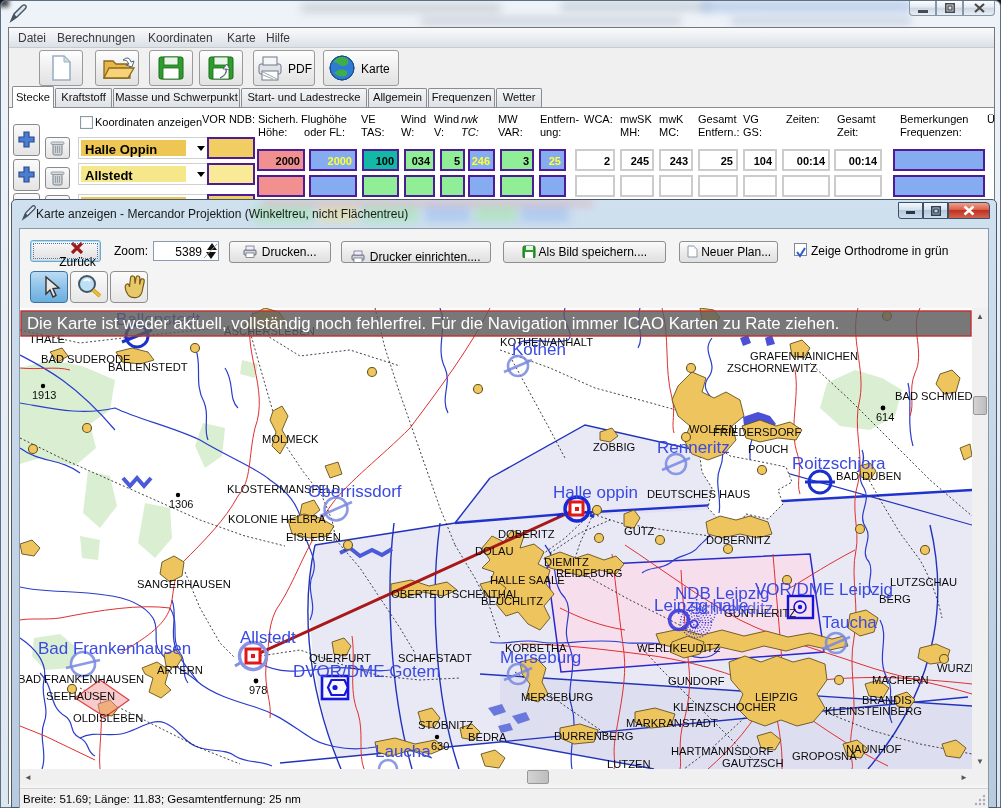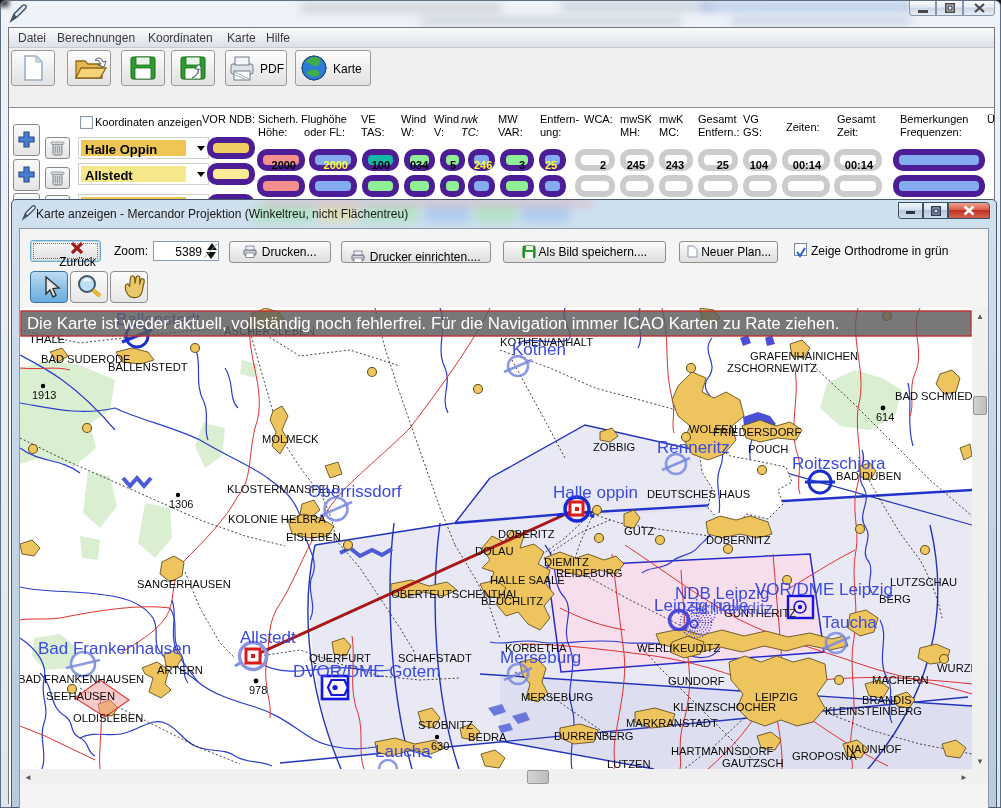--- a/index.html
+++ b/index.html
@@ -30,32 +30,32 @@
 #client { position:absolute; left:7px; top:26px; width:987px; height:777px;
   background:#f0f0f0; border:1px solid #767676; }
 
 #menubar { position:absolute; left:0; top:0; width:985px; height:20px;
   background:linear-gradient(180deg,#f9fafb,#e8ebf0 60%,#dbe0e7);
   border-bottom:1px solid #c6ccd4; font-size:12px; color:#3a3a3a; }
 #menubar span { position:absolute; top:3px; }
 
 #toolbar { position:absolute; left:0; top:21px; width:985px; height:37px; background:#f0f0f0; }
 .tbtn { position:absolute; top:1px; height:36px; border:1px solid #9a9a9a; border-radius:3px;
-  background:linear-gradient(180deg,#fefefe,#ededed 55%,#e2e2e2); }
+  background:linear-gradient(180deg,#fefefe,#ededed 55%,#e2e2e2);margin-left:28px; }
 
 #tabs { position:absolute; left:0; top:58px; width:985px; height:21px; font-size:11.2px; color:#111; }
 .tab { position:absolute; top:2px; height:19px; white-space:nowrap; overflow:hidden; border:1px solid #898c95; border-bottom:none;
   border-radius:2px 2px 0 0; background:linear-gradient(180deg,#f4f5f7,#dfe2e6);
   text-align:center; padding-top:2px; }
 .tab.active { background:#fff; top:0px; height:22px; padding-top:4px; z-index:3; }
 #tabline { position:absolute; left:0; top:79px; width:985px; height:1px; background:#898c95; }
 
 #panel { position:absolute; left:0; top:80px; width:985px; height:697px; background:#fff; }
 .hdr { position:absolute; font-size:11px; color:#000; line-height:13px; white-space:pre; }
-.cell { position:absolute; height:22px; border:6px solid #4c1d95; border-radius:10px;
+.cell { position:absolute; height:22px; border:2px solid #4c1d95; border-radius:0;
   font-size:11px; font-weight:bold; text-align:right; padding:4px 3px 0 0; }
 .combo { position:absolute; height:22px; background:#fff; border:1px solid #d0d0d0; }
 .combo .fill { position:absolute; left:2px; top:2px; bottom:2px; font-weight:bold; font-size:13px;
   padding:2px 0 0 4px; }
 .combo .arr { position:absolute; right:3px; top:8px; width:0; height:0;
   border-left:4px solid transparent; border-right:4px solid transparent; border-top:5px solid #000; }
 .sq { position:absolute; border:1px solid #8a8a8a; border-radius:3px;
   background:linear-gradient(180deg,#fafafa,#e4e4e4); }
 
 
@@ -168,20 +168,29 @@
       </div>
       <div class="tbtn" style="left:286px;width:76px;font-size:12px;">
         <svg width="36" height="34">
               <circle cx="18" cy="17" r="12" fill="#2e7bd4" stroke="#1a4a88"></circle>
               <path d="M9 11 q5 -6 12 -5 q5 3 3 7 q-5 4 -8 1 q-4 -3 -7 -3z M10 22 q6 5 12 3 q3 -4 -1 -6 q-6 -2 -11 3z" fill="#3fae49"></path>
               <circle cx="18" cy="17" r="12" fill="none" stroke="#1a4a88"></circle>
             </svg>
         <span style="position:absolute;left:37px;top:11px;">Karte</span>
       </div>
     </div>
+    <div id="tabs">
+      <div class="tab active" style="left:3px;width:42px;">Stecke</div>
+      <div class="tab" style="left:46px;width:57px;">Kraftstoff</div>
+      <div class="tab" style="left:104px;width:127px;">Masse und Schwerpunkt</div>
+      <div class="tab" style="left:232px;width:126px;">Start- und Ladestrecke</div>
+      <div class="tab" style="left:359px;width:59px;">Allgemein</div>
+      <div class="tab" style="left:419px;width:67px;">Frequenzen</div>
+      <div class="tab" style="left:487px;width:46px;">Wetter</div>
+    </div>
     <div id="tabline"></div>
     <div id="panel">
       <div class="abs" style="left:71px;top:8px;width:13px;height:13px;background:#fff;border:1px solid #8a9aa8;box-shadow:inset 0 0 2px #cdd;"></div>
       <div class="hdr" style="left:86px;top:8px;font-size:11px;">Koordinaten anzeigen</div>
       <div class="hdr" style="left:193px;top:5px;font-size:11px;">VOR NDB:</div>
       <div class="hdr" style="left:249px;top:5px;">Sicherh.
 Höhe:</div>
       <div class="hdr" style="left:292px;top:5px;">Flughöhe
  oder FL:</div>
       <div class="hdr" style="left:352px;top:5px;">VE
@@ -198,21 +207,21 @@
 ung:</div>
       <div class="hdr" style="left:575px;top:5px;">WCA:</div>
       <div class="hdr" style="left:611px;top:5px;">mwSK
 MH:</div>
       <div class="hdr" style="left:650px;top:5px;">mwK
 MC:</div>
       <div class="hdr" style="left:689px;top:5px;">Gesamt
 Entfern.:</div>
       <div class="hdr" style="left:734px;top:5px;">VG
 GS:</div>
-      <div class="hdr" style="left:777px;top:13px;">Zeiten:</div>
+      <div class="hdr" style="left:777px;top:5px;">Zeiten:</div>
       <div class="hdr" style="left:828px;top:5px;">Gesamt
 Zeit:</div>
       <div class="hdr" style="left:891px;top:5px;">Bemerkungen
 Frequenzen:</div>
       <div class="hdr" style="left:978px;top:5px;">Ü</div>
 
       <div class="sq" style="left:4px;top:16px;width:27px;height:32px;"><svg width="25" height="30">
               <path d="M10 7 h5 v5 h5 v5 h-5 v5 h-5 v-5 h-5 v-5 h5 z" fill="#4a7ed0" stroke="#2a4a90" stroke-width="1.2"></path>
             </svg></div>
       <div class="sq" style="left:4px;top:51px;width:27px;height:32px;"><svg width="25" height="30">
@@ -745,15 +754,25 @@
       <div class="sbthumb" style="left:1px;top:88px;width:14px;height:19px;"></div>
       <div style="position:absolute;left:0;bottom:0;width:16px;height:16px;text-align:center;font-size:8px;color:#555;padding-top:4px;">▼</div>
     </div>
 
     <div class="sb" style="left:0px;top:540px;width:952px;height:16px;">
       <div style="position:absolute;left:0;top:0;width:16px;height:16px;text-align:center;font-size:8px;color:#555;padding-top:4px;">◄</div>
       <div class="sbthumb" style="left:507px;top:1px;width:22px;height:14px;"></div>
       <div style="position:absolute;right:0;top:0;width:16px;height:16px;text-align:center;font-size:8px;color:#555;padding-top:4px;">►</div>
     </div>
     <div class="sb" style="left:952px;top:540px;width:16px;height:16px;"></div>
+    <div id="statusbar"><svg style="position:absolute;right:2px;bottom:2px;" width="12" height="12">
+            <g fill="#aab">
+              <circle cx="10" cy="2" r="1.2"></circle>
+              <circle cx="10" cy="6" r="1.2"></circle>
+              <circle cx="10" cy="10" r="1.2"></circle>
+              <circle cx="6" cy="6" r="1.2"></circle>
+              <circle cx="6" cy="10" r="1.2"></circle>
+              <circle cx="2" cy="10" r="1.2"></circle>
+            </g>
+          </svg>Breite: 51.69; Länge: 11.83; Gesamtentfernung: 25 nm</div>
   </div>
 </div>
 </div>
 
 </body></html>

